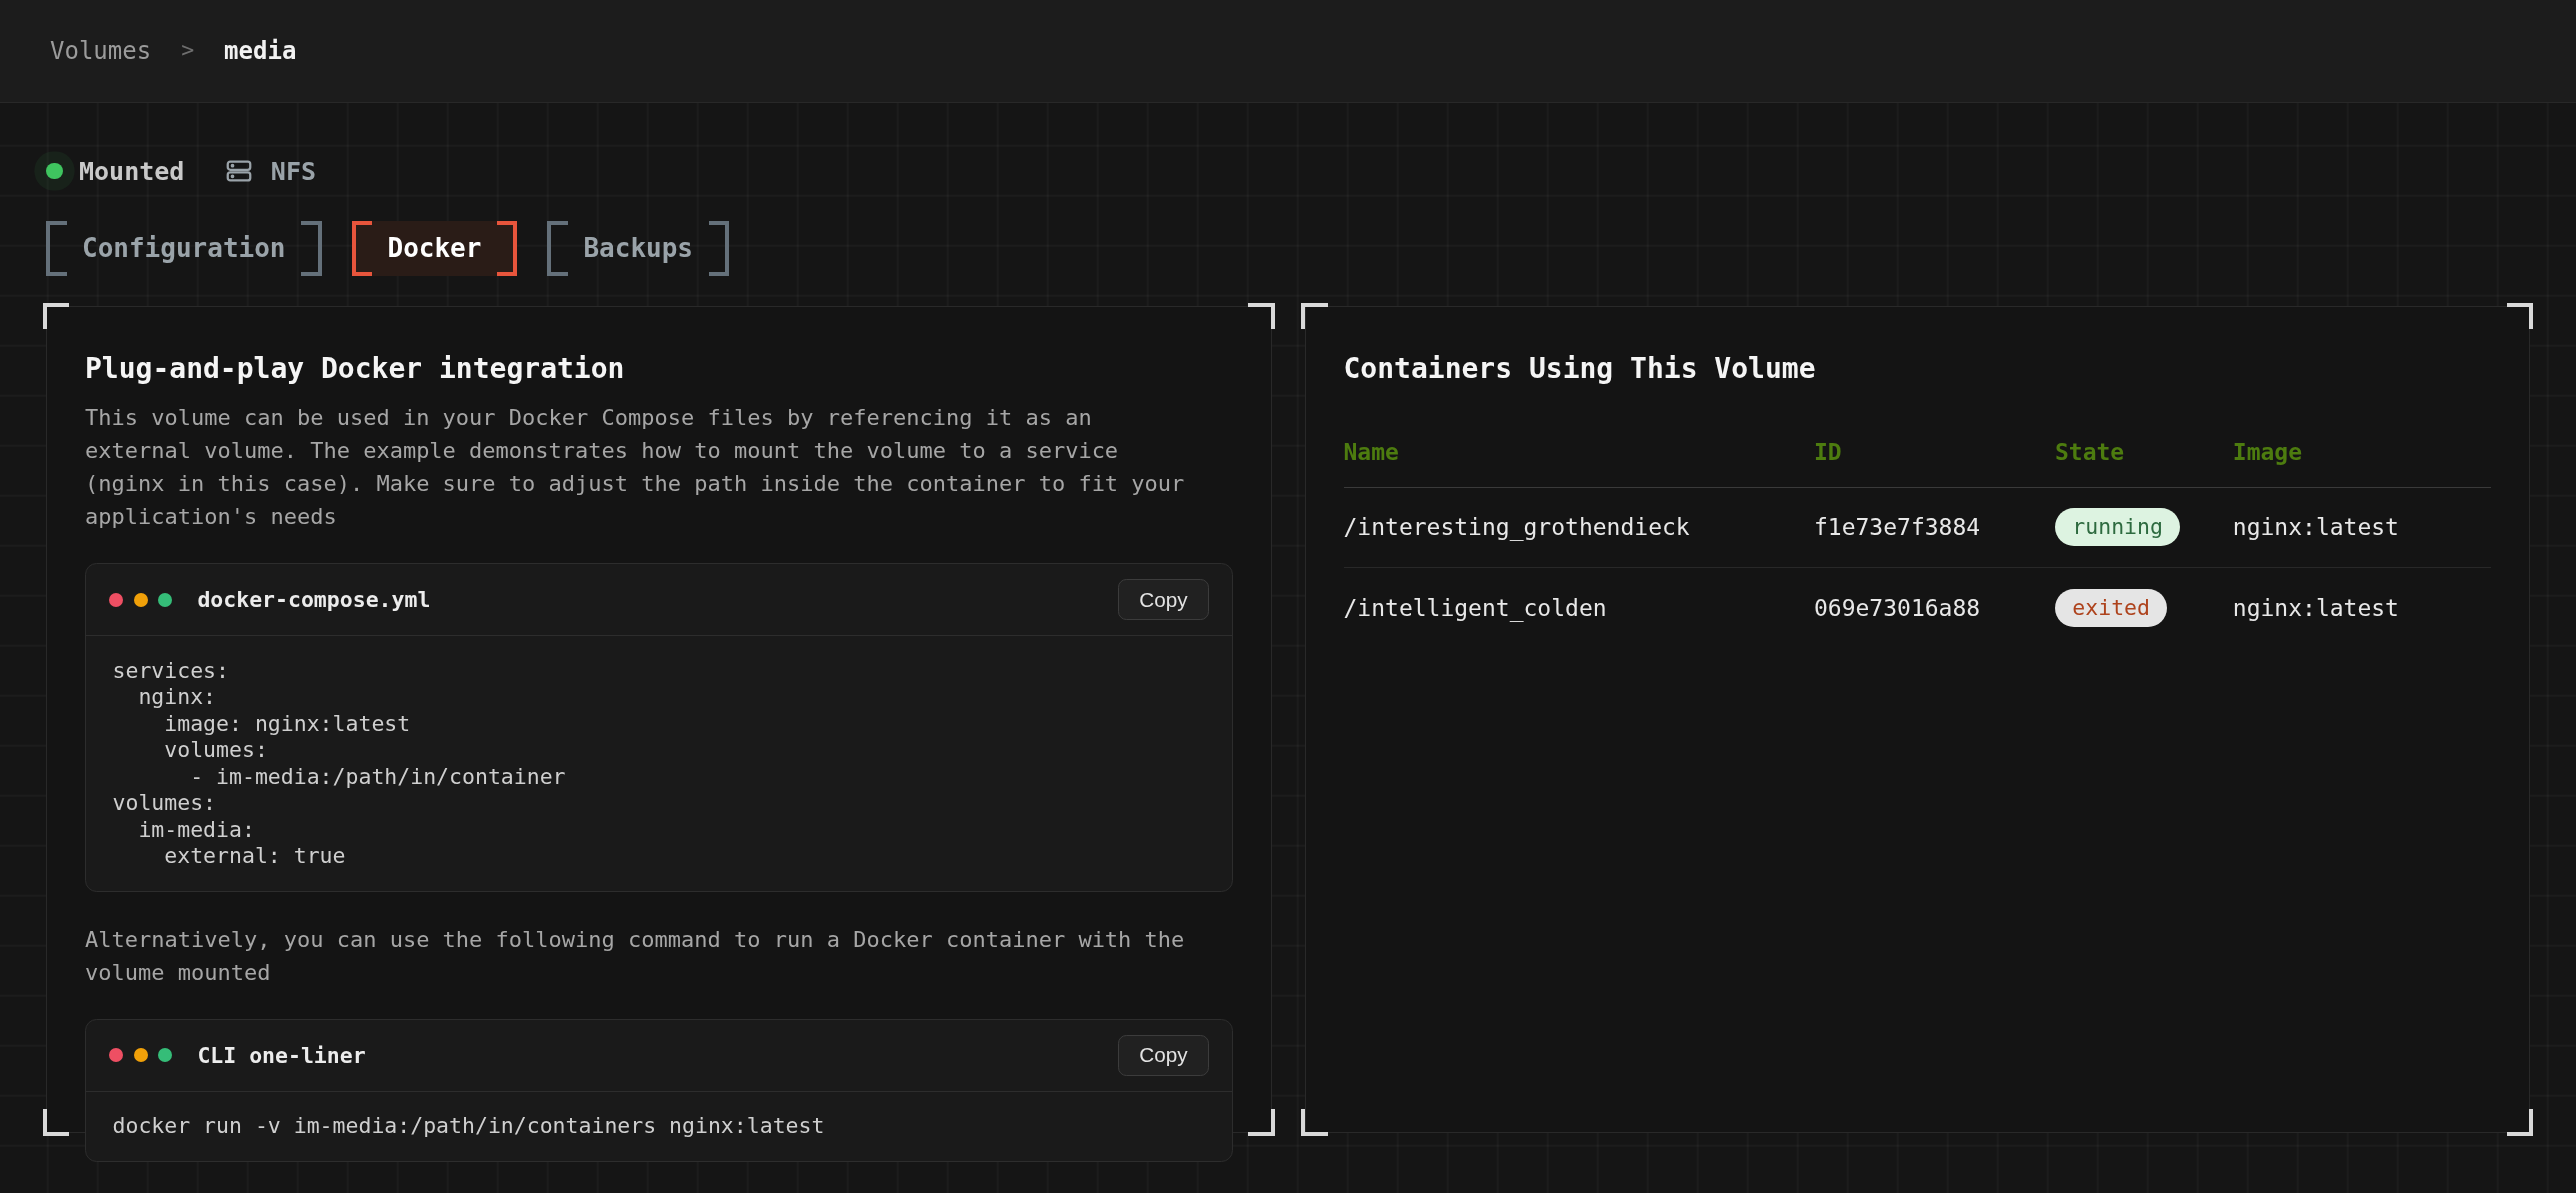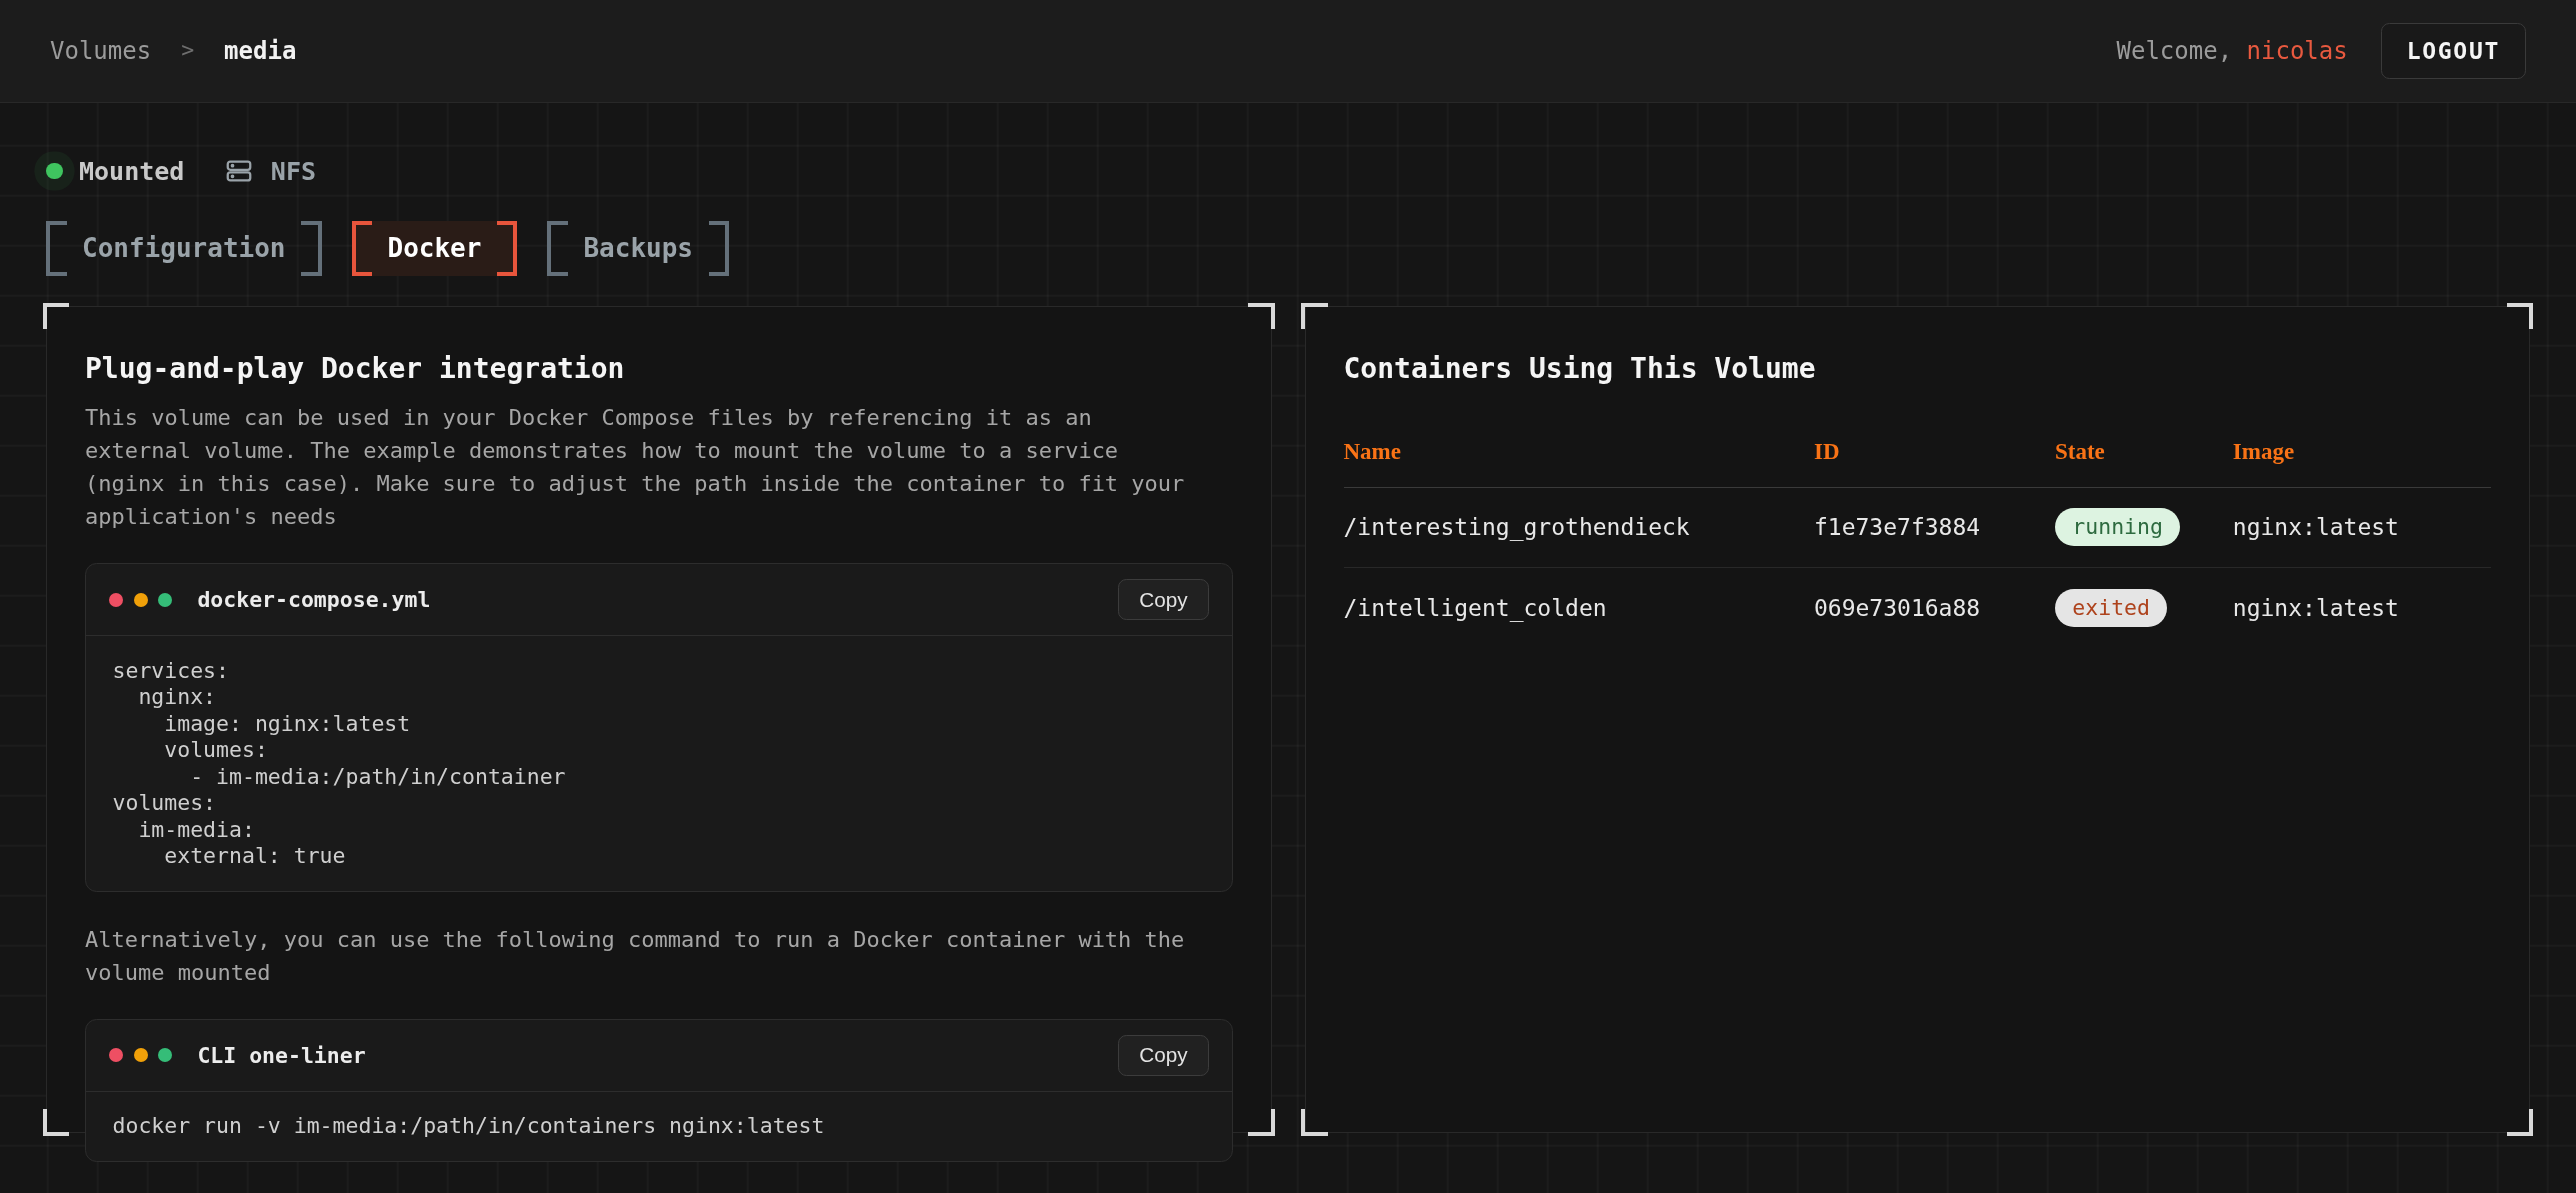--- a/index.html
+++ b/index.html
@@ -107,22 +107,22 @@
     padding:7.4px 20px; cursor:pointer;
   }
   .code-body {
     margin:0; padding:21.5px 26.5px; font-size:21.5px; line-height:26.5px;
     color:#cfcfcf; white-space:pre; font-family:inherit;
   }
 
   
   .containers-table { width:100%; border-collapse:collapse; margin-top:38px; }
   .containers-table th {
-    text-align:left; font-size:23px; color:#f97316; font-weight:bold;
-    padding:16.5px 0 21.5px; border-bottom:1.7px solid #3a3a3a;font-family:Liberation Serif, serif;
+    text-align:left; font-size:23px; color:#4d7c0f; font-weight:bold;
+    padding:16.5px 0 21.5px; border-bottom:1.7px solid #3a3a3a;
   }
   .containers-table td {
     font-size:23px; color:#e8e8e8; padding:20.7px 0;
     border-bottom:1.7px solid #282828;
   }
   .containers-table tr:last-child td { border-bottom:none; }
   .col-name  { width:41%; }
   .col-id    { width:21%; }
   .col-state { width:15.5%; }
 
@@ -135,27 +135,20 @@
 </style>
 </head>
 <body>
 
 <header class="topbar">
   <nav class="breadcrumb">
     <span class="crumb-parent">Volumes</span>
     <span class="crumb-sep">&gt;</span>
     <span class="crumb-current">media</span>
   </nav>
-  <div class="topbar-right">
-    <span>
-      <span class="welcome-text">Welcome,</span>
-      <span class="username">nicolas</span>
-    </span>
-    <button class="logout-btn">LOGOUT</button>
-  </div>
 </header>
 
 <main class="main">
 
   <div class="status-row">
     <div class="status-item">
       <span class="mount-dot"></span>
       <span class="mount-label">Mounted</span>
     </div>
     <div class="status-item">

